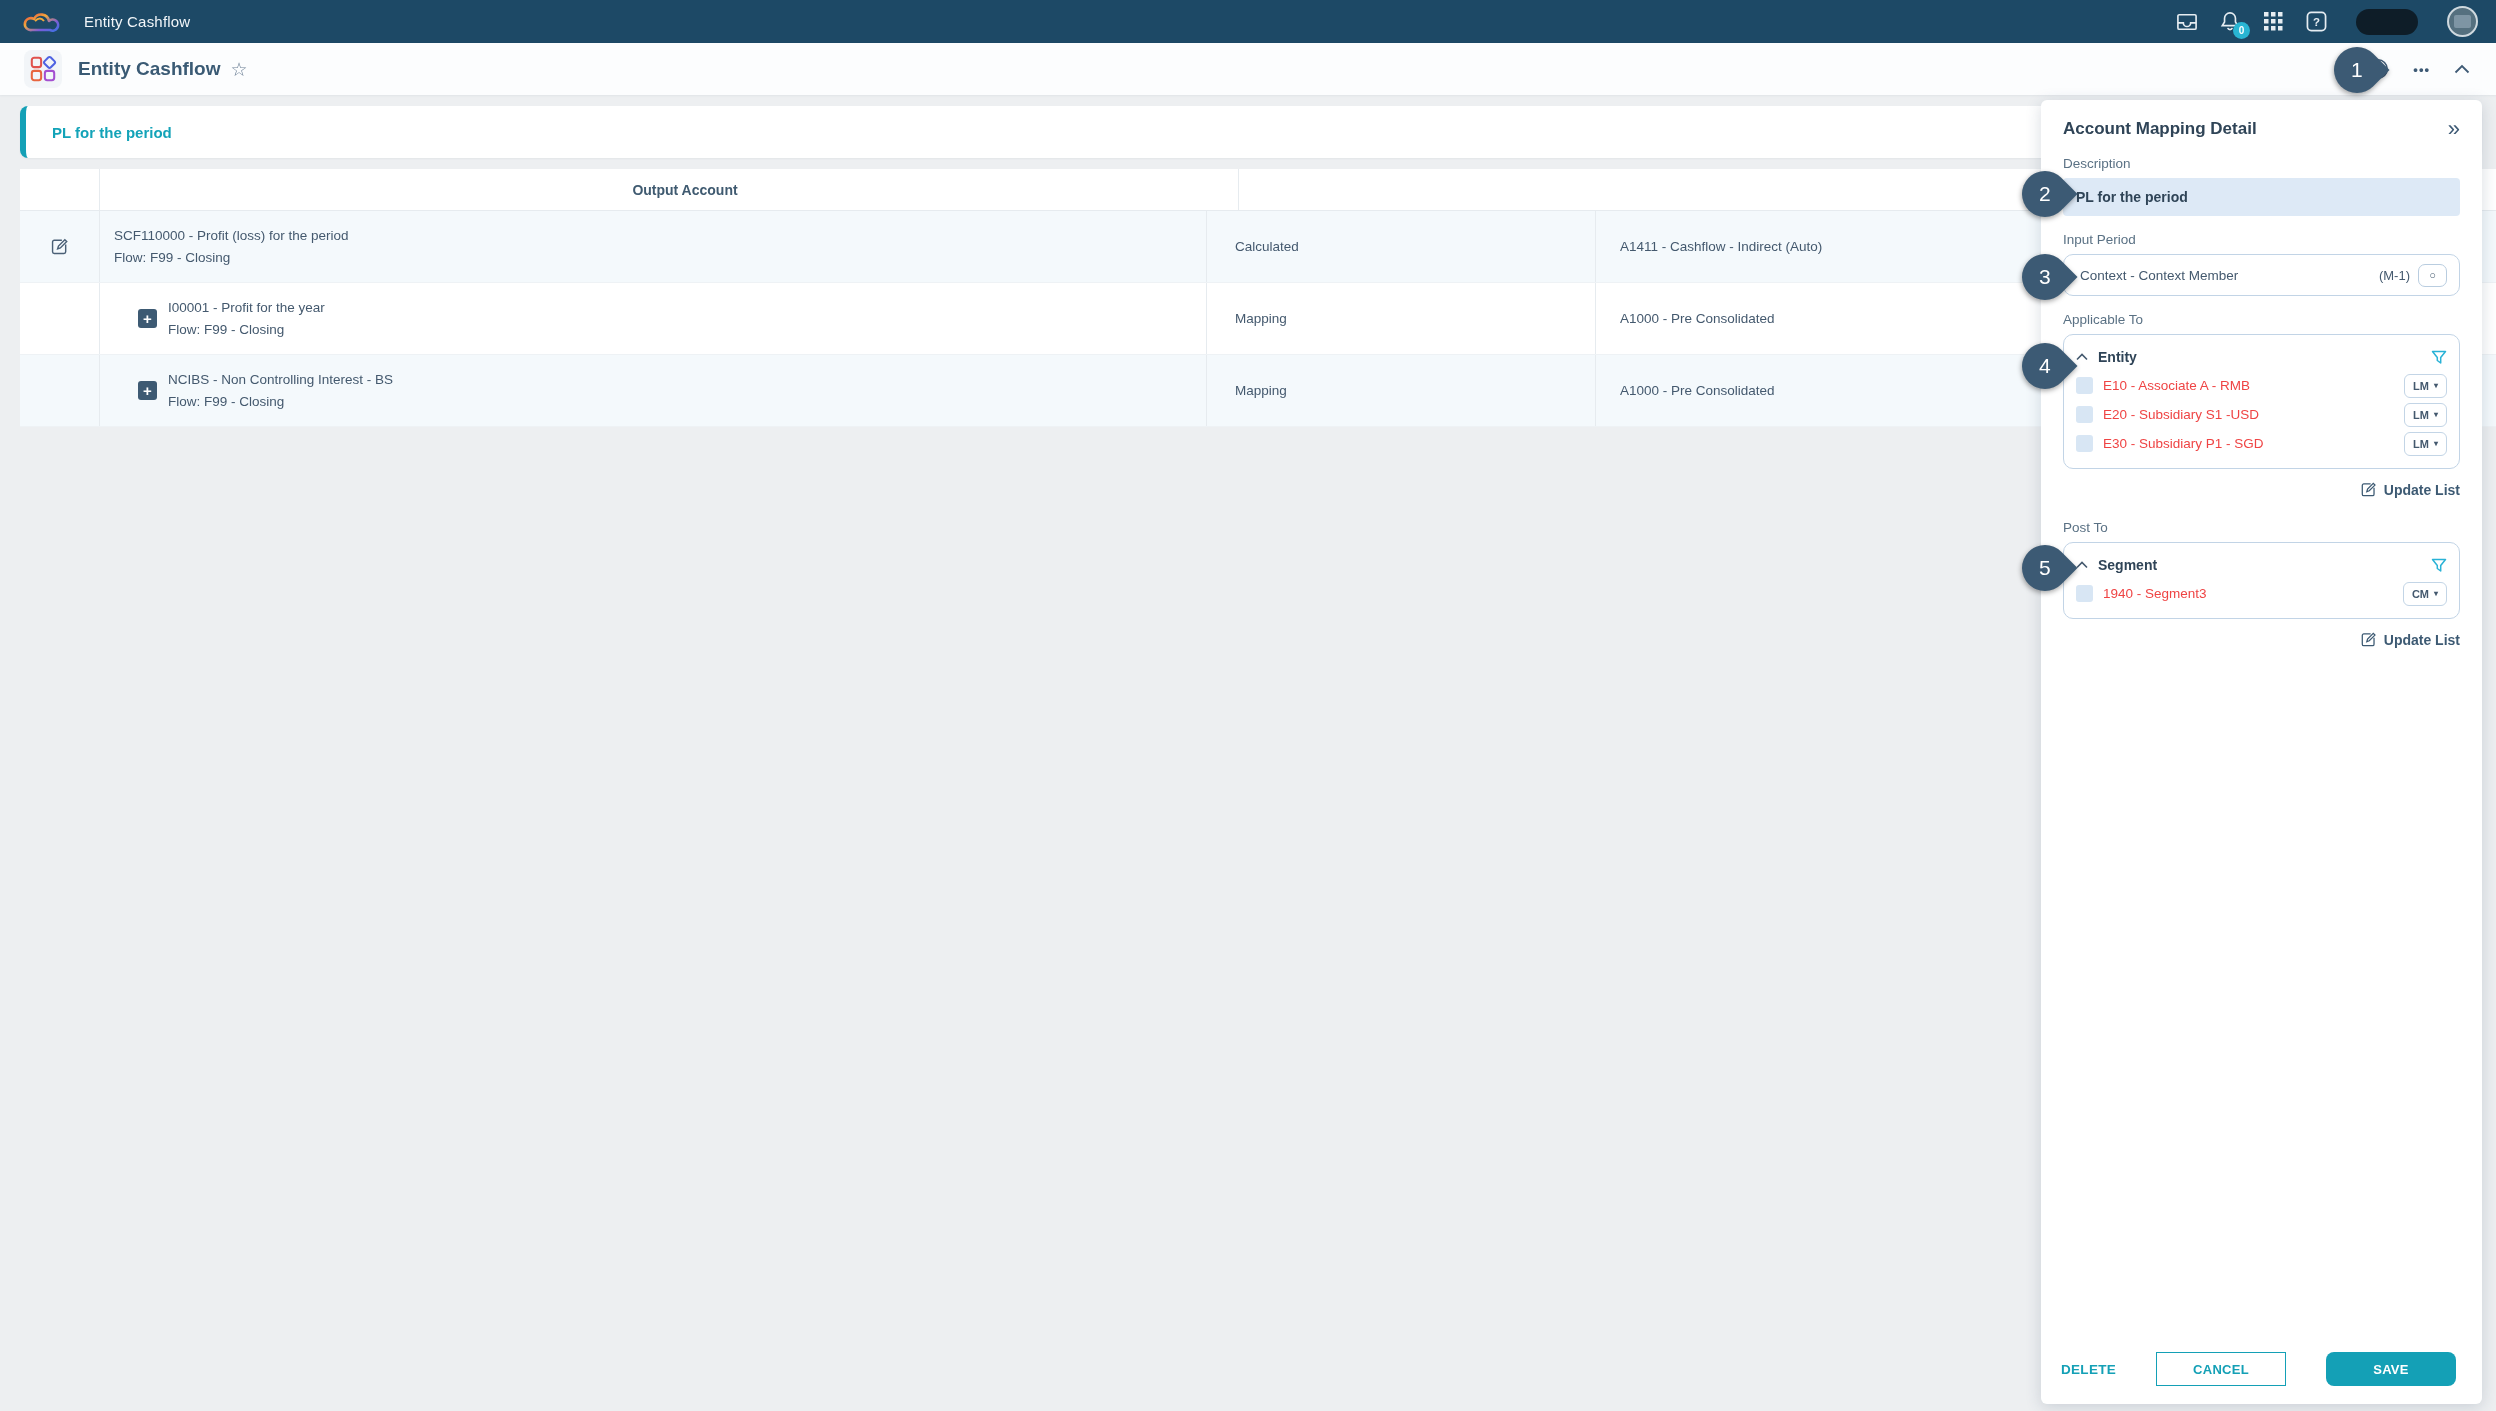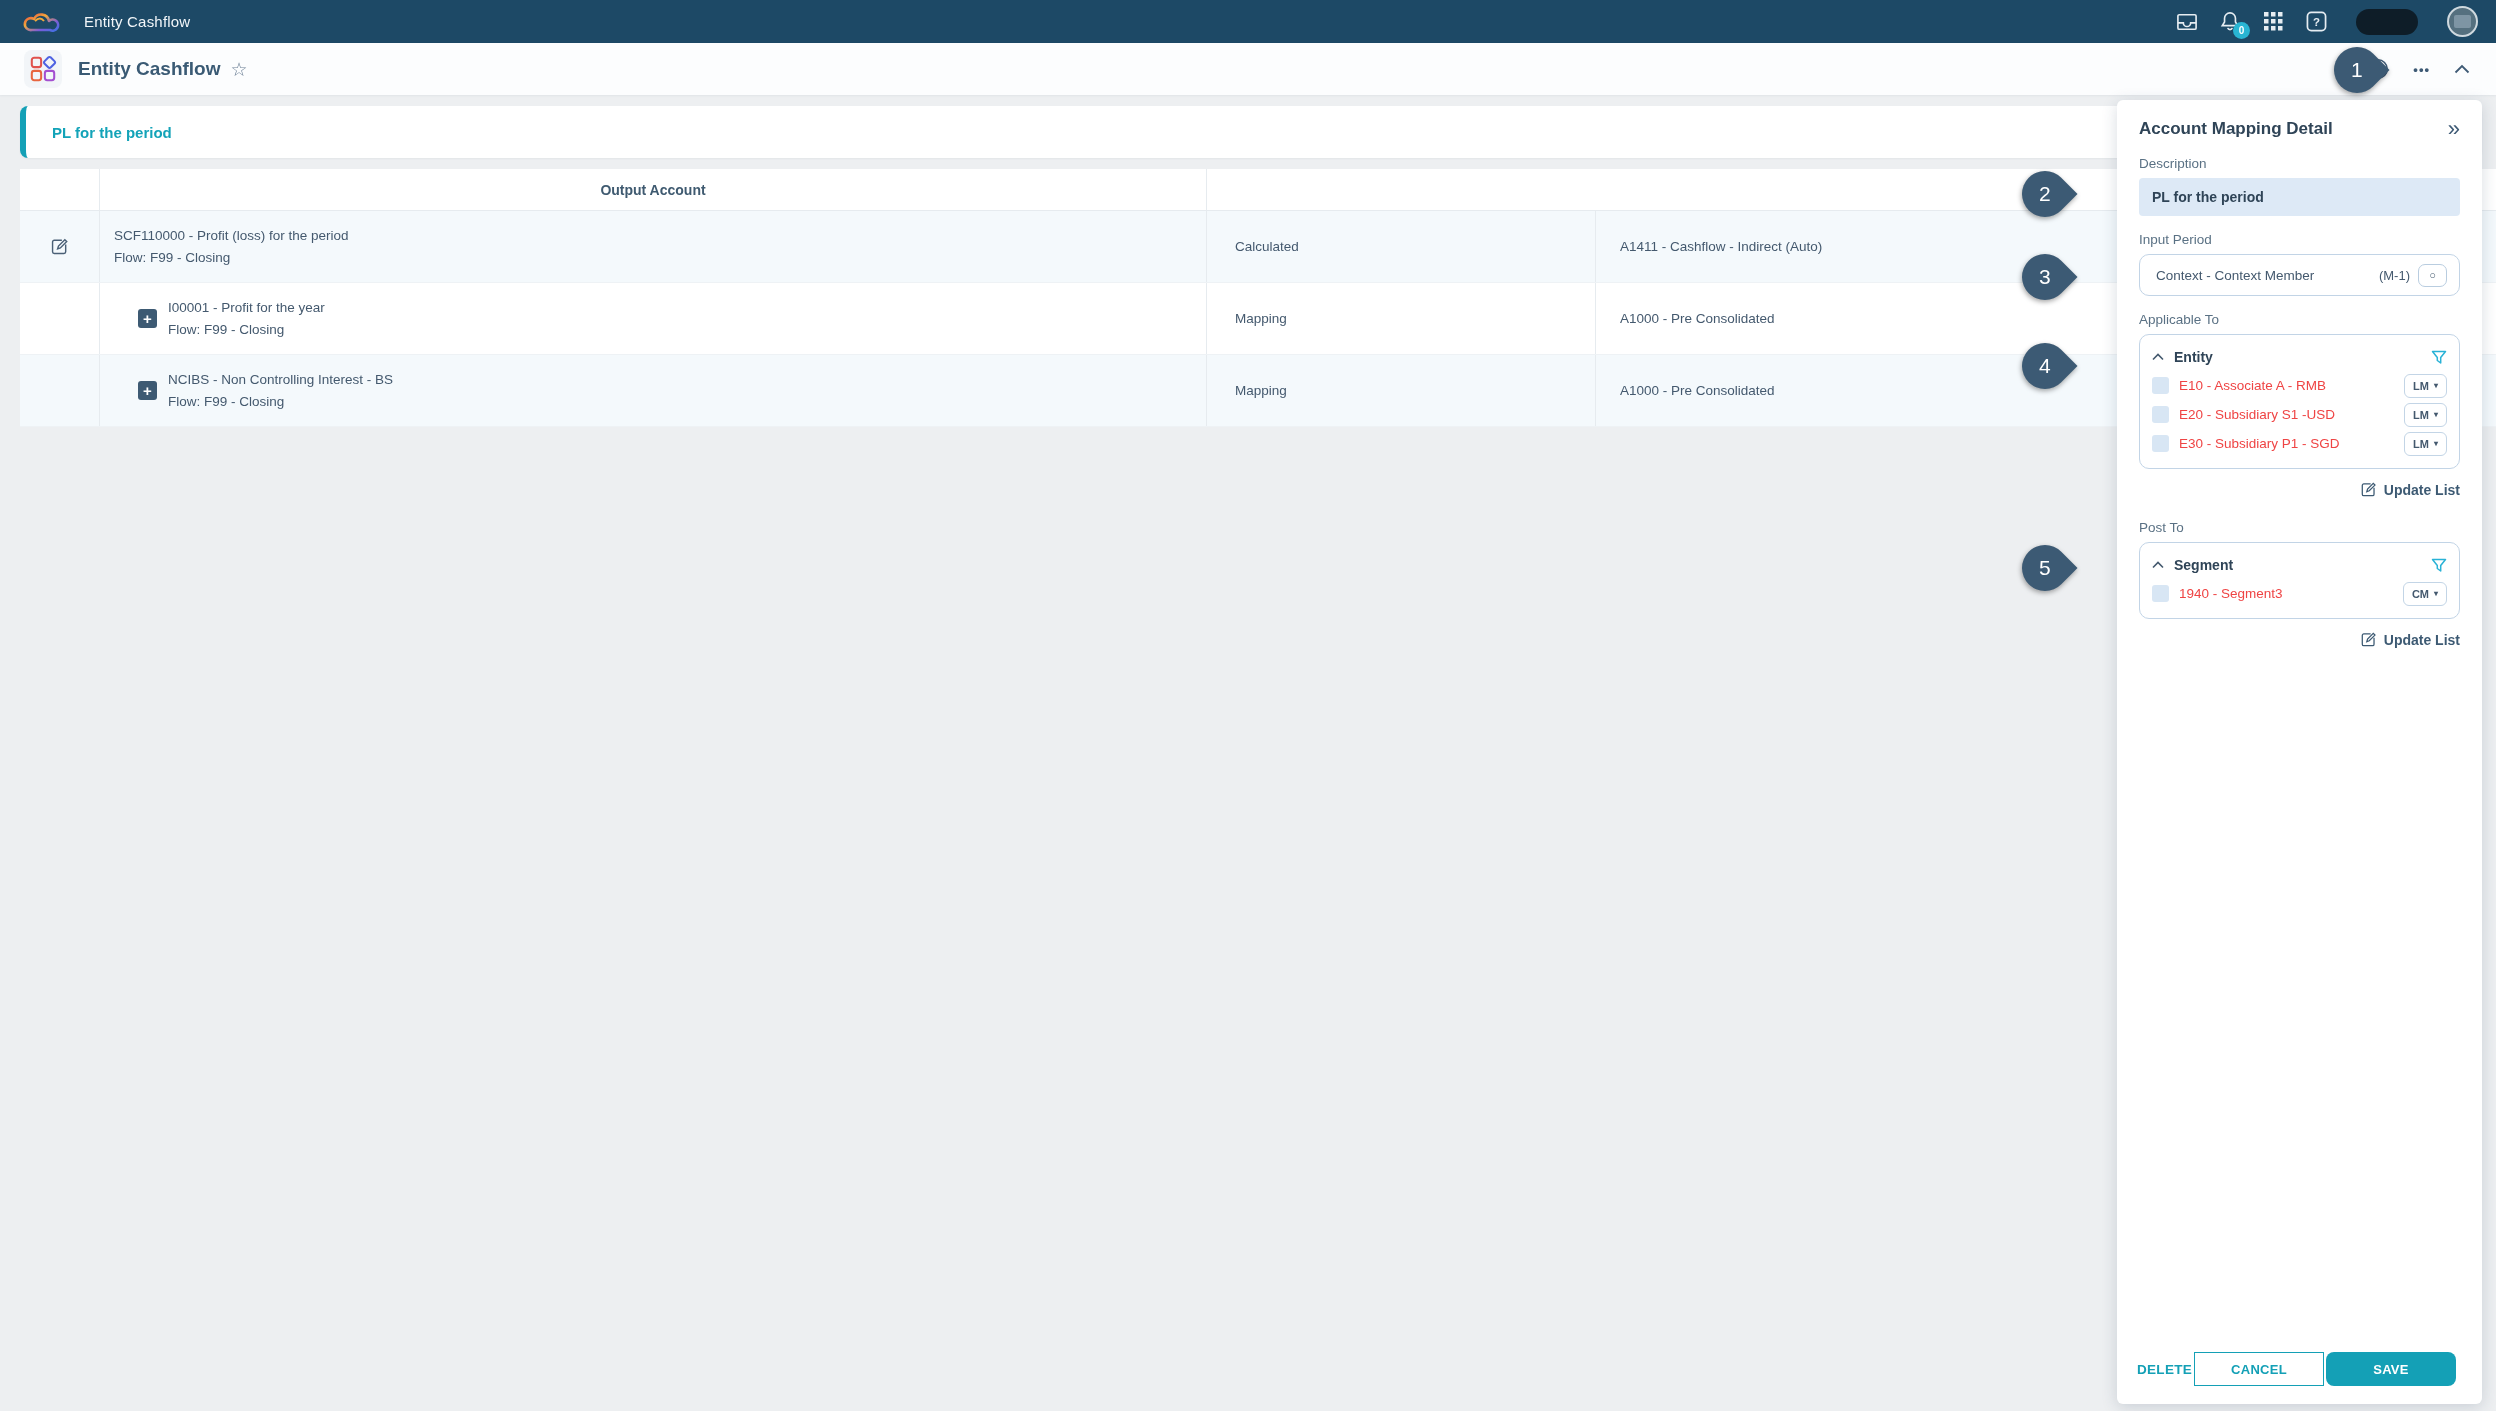--- a/index.html
+++ b/index.html
@@ -30,34 +30,34 @@
 
   
   .mapping-bar { margin:11px 14px 0 20px; width:2462px; height:52px; background:#fff; border-left:6px solid #14a0b6; border-radius:8px; display:flex; align-items:center; box-shadow:0 1px 2px rgba(40,60,80,.05); }
   .mapping-bar .label { color:#13a3b8; font-size:15px; font-weight:700; padding-left:26px; }
 
   
   .table-card { margin:11px 0 0 20px; width:2476px; background:#fff; }
   .trow { display:grid; grid-template-columns:80px 1107px 389px 1fr; }
   .trow > div { border-right:1px solid #e6ebef; }
   .trow > div:last-child { border-right:none; }
-  .thead { height:42px; border-bottom:1px solid #e6ebef; }
+  .thead { height:42px; border-bottom:1px solid #e6ebef;gap:32px; }
   .thead .th { display:flex; align-items:center; justify-content:center; font-size:14px; font-weight:700; color:#3f5a70; }
   .tr { height:72px; border-bottom:1px solid #eef2f5; }
   .tr.alt { background:#f4f9fc; }
   .cell-icon { display:flex; align-items:center; justify-content:center; }
   .cell-acct { display:flex; align-items:center; padding-left:14px; }
   .cell-acct .lines { display:flex; flex-direction:column; gap:7px; font-size:13.5px; color:#44596e; }
   .cell-acct.indent { padding-left:38px; }
   .plus-sq { width:19px; height:19px; background:#3d5a73; border-radius:3px; color:#fff; display:flex; align-items:center; justify-content:center; font-size:15px; font-weight:700; margin-right:11px; flex:0 0 auto; line-height:1; }
   .cell-txt { display:flex; align-items:center; padding-left:28px; font-size:13.5px; color:#44596e; }
   .cell-txt.c3 { padding-left:24px; }
 
   
-  .panel { position:absolute; top:100px; right:14px; width:365px; height:1304px; background:#fff; border-radius:6px; box-shadow:0 3px 16px rgba(40,60,90,.18); z-index:10; padding:18px 22px; }
+  .panel { position:absolute; top:100px; right:14px; width:441px; height:1304px; background:#fff; border-radius:6px; box-shadow:0 3px 16px rgba(40,60,90,.18); z-index:10; padding:18px 22px; }
   .panel-head { display:flex; align-items:center; justify-content:space-between; }
   .panel-title { font-size:17px; font-weight:700; color:#2f4457; }
   .panel-collapse { font-size:22px; color:#3e5a75; cursor:pointer; line-height:1; }
   .flabel { font-size:13.5px; color:#5a7184; margin-top:16px; margin-bottom:7px; }
   .desc-input { height:38px; background:#dde9f6; border-radius:4px; display:flex; align-items:center; padding-left:13px; font-size:14px; font-weight:600; color:#2f4457; cursor:text; }
   .period-box { height:42px; border:1px solid #c2d4e6; border-radius:10px; display:flex; align-items:center; padding:0 12px 0 16px; cursor:pointer; }
   .period-box .val { font-size:13.5px; color:#44596e; flex:1; }
   .period-box .offset { font-size:13px; color:#44596e; margin-right:8px; }
   .o-btn { width:29px; height:23px; border:1px solid #b9cde0; border-radius:7px; display:flex; align-items:center; justify-content:center; font-size:11px; color:#44596e; cursor:pointer; }
 

